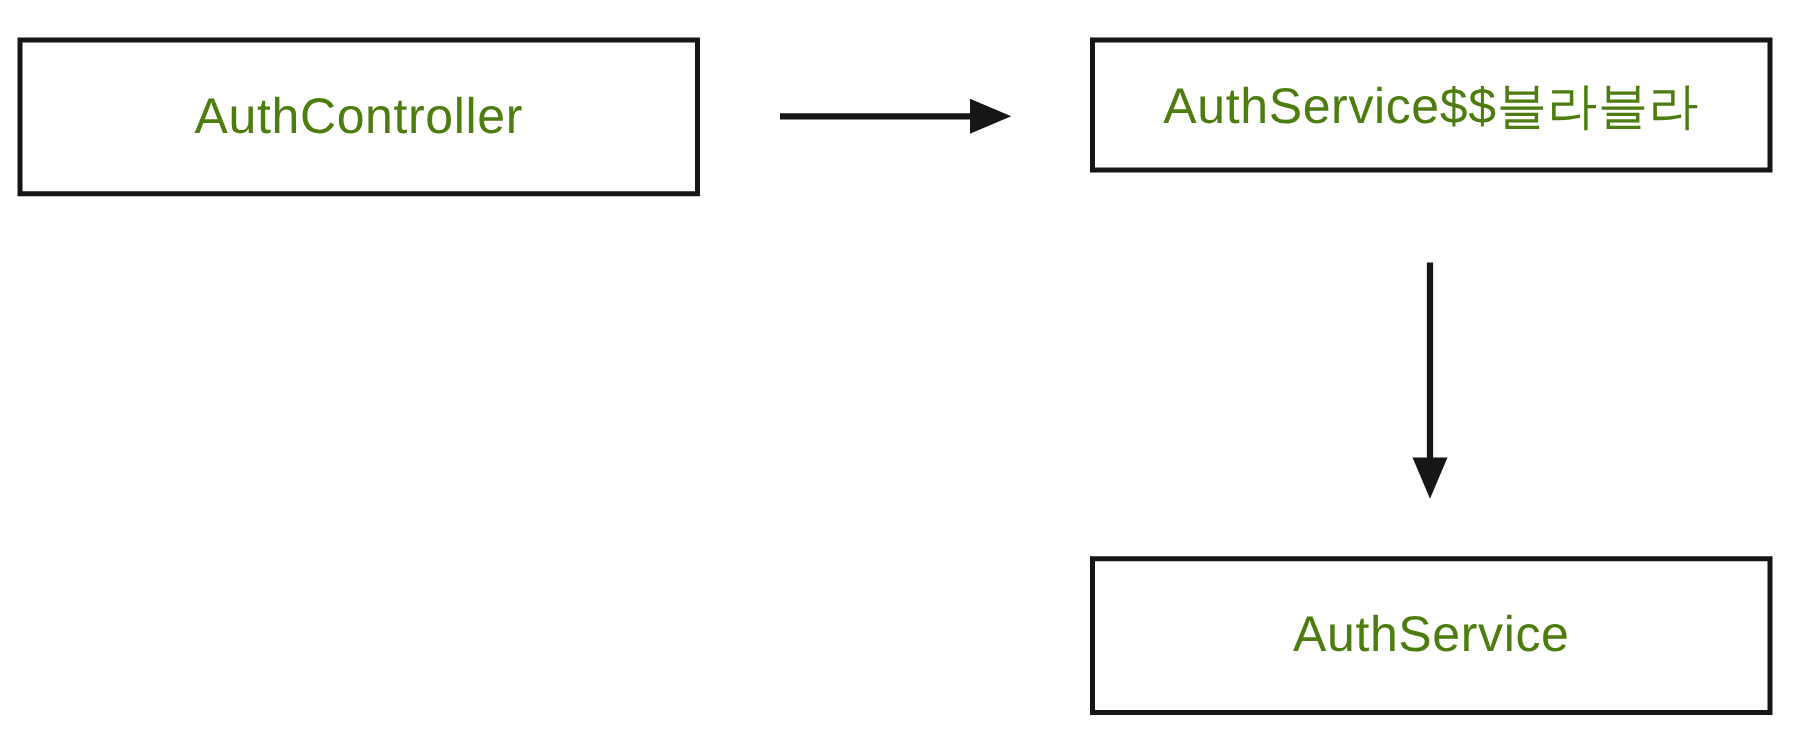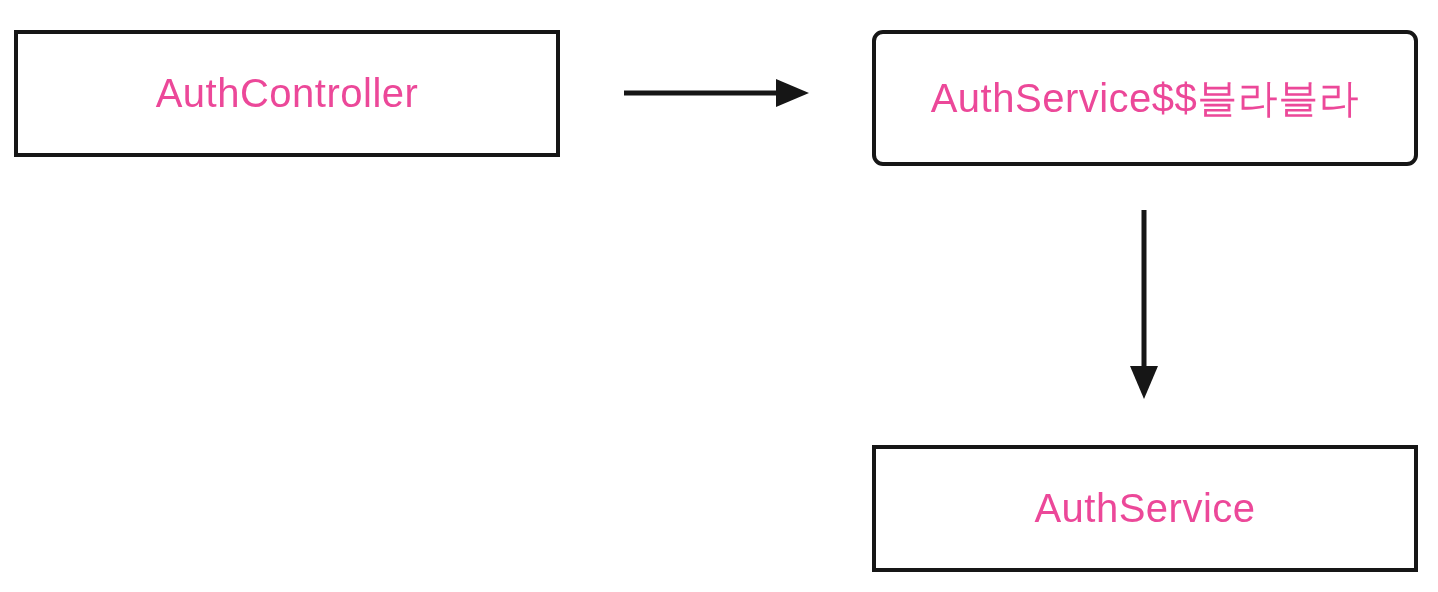--- a/index.html
+++ b/index.html
@@ -27,36 +27,35 @@
     position: absolute;
     box-sizing: border-box;
     border: 4px solid #161616;
     background: #ffffff;
     display: flex;
     align-items: center;
     justify-content: center;
   }
   .node-label {
     font-size: 40px;
-    color: #ec4899;
+    color: #4d7c0f;
     letter-spacing: 0.5px;
     white-space: nowrap;
   }
   .node-auth-controller {
     left: 14px;
     top: 30px;
     width: 546px;
     height: 127px;
   }
   .node-auth-service-blah {
     left: 872px;
     top: 30px;
     width: 546px;
-    height: 136px;
-    border-radius: 11px;
+    height: 108px;
   }
   .node-auth-service {
     left: 872px;
     top: 445px;
     width: 546px;
     height: 127px;
     text-align: center;
   }
 </style>
 </head>

